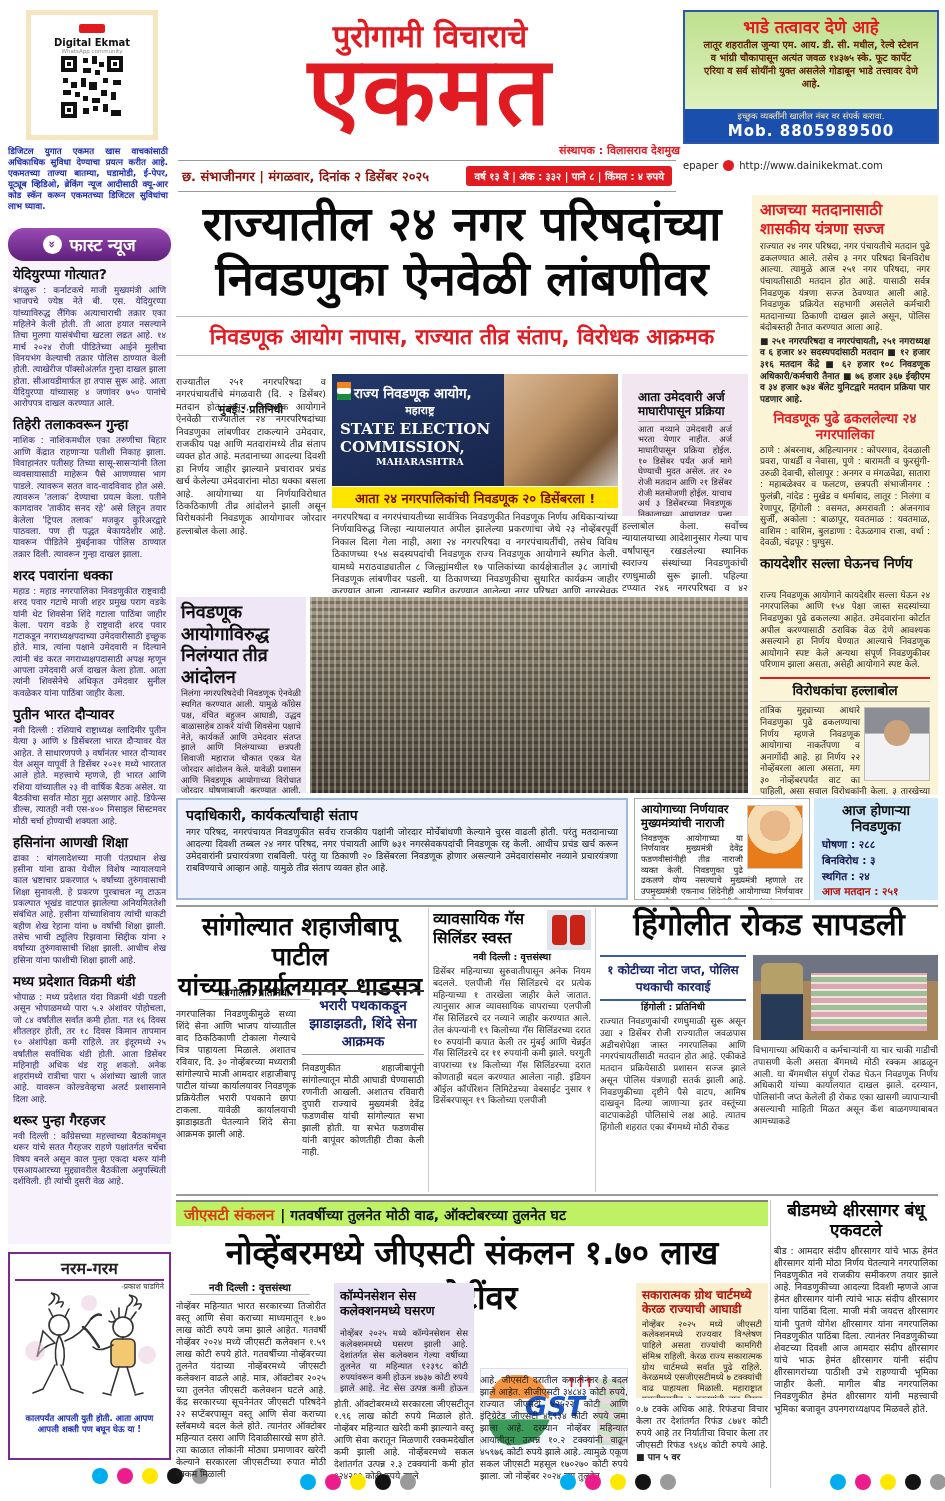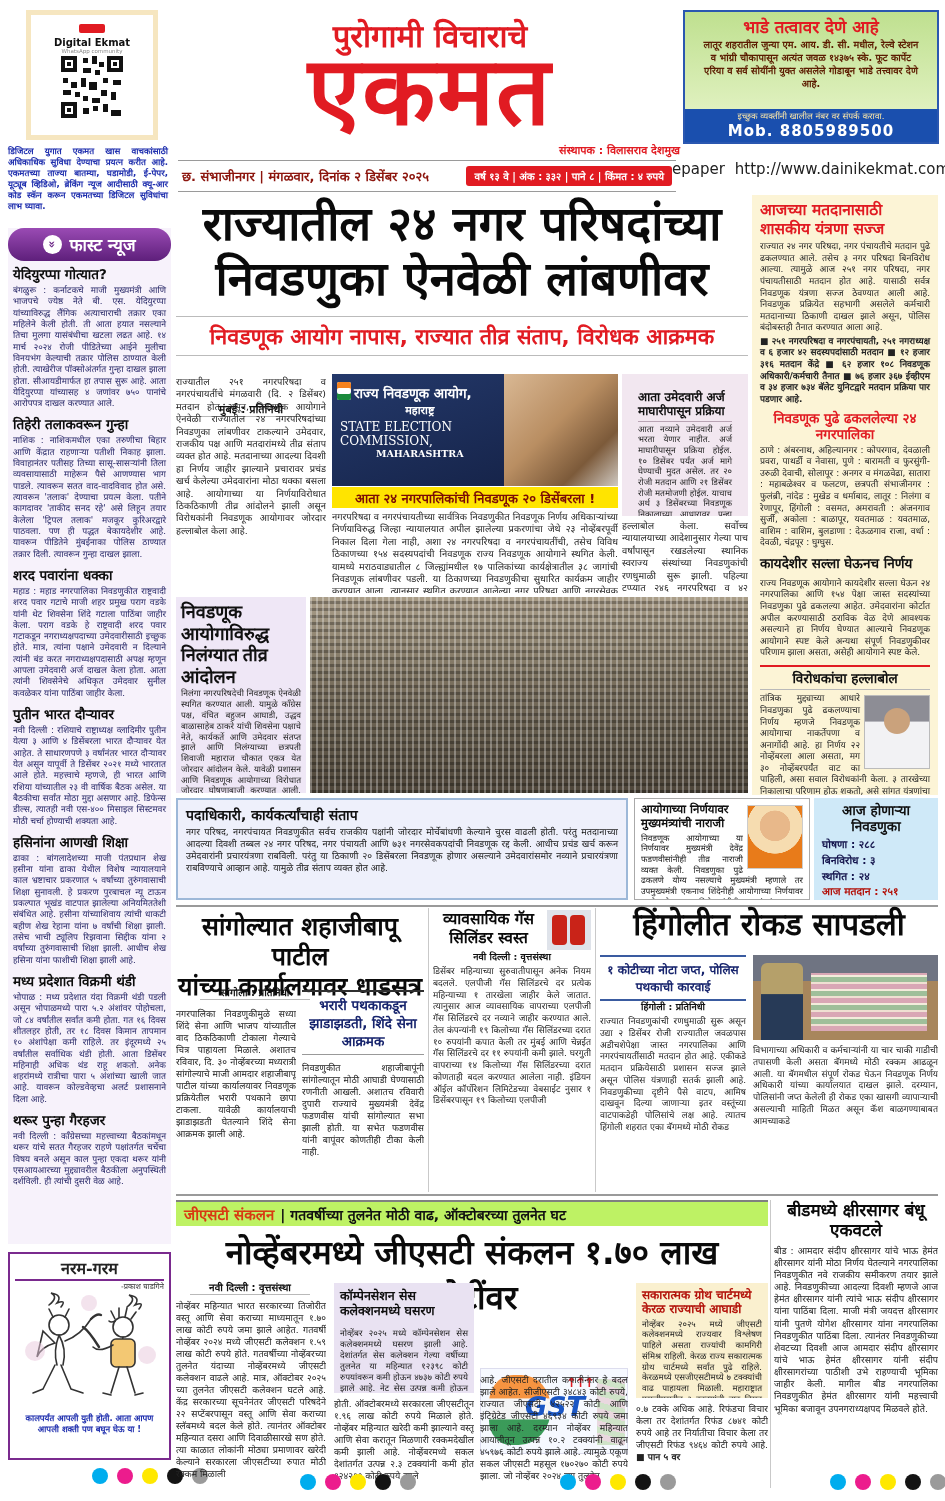--- a/index.html
+++ b/index.html
@@ -23,21 +23,21 @@
   .tagline{left:180px;top:14px;width:500px;text-align:center;font-size:31px;font-weight:bold;color:#e11b22;}
   .paper-title{left:180px;top:44px;width:500px;text-align:center;font-size:95px;line-height:1.0;
                font-weight:bold;color:#e11b22;letter-spacing:2px;}
   .founder{left:300px;top:142px;width:380px;text-align:right;font-size:11px;font-weight:bold;color:#e11b22;}
   .top-ad{left:683px;top:10px;width:256px;height:134px;border:2px solid #2a57b0;background:linear-gradient(180deg,#bfe08f,#eaf6cf);}
   .ad-title{font-size:17px;font-weight:bold;color:#e11b22;text-align:center;padding:3px 0 1px 0;}
   .ad-body{font-size:9.6px;font-weight:bold;color:#5c1c00;text-align:center;line-height:1.35;padding:0 18px;}
   .ad-foot{position:absolute;left:0;right:0;bottom:0;background:#1a4fae;color:#fff;text-align:center;padding:1px 0 2px 0;}
   .ad-contact{font-size:8.6px;color:#ffe9a8;}
   .ad-phone{font-size:15px;font-weight:bold;letter-spacing:1px;}
-  .epaper{left:683px;top:160px;width:256px;font-size:15px;color:#222;display:flex;align-items:center;justify-content:center;gap:5px;}
+  .epaper{left:683px;top:160px;width:256px;font-size:10px;color:#222;display:flex;align-items:center;justify-content:flex-start;gap:5px;}
   .edot{width:11px;height:11px;border-radius:50%;background:#e11b22;display:inline-block;}
   .dateline{left:178px;top:160px;width:498px;height:32px;border-top:1.5px solid #9a9a9a;border-bottom:1.5px solid #9a9a9a;
             display:flex;align-items:center;justify-content:space-between;padding:0 4px;}
   .date-txt{font-size:13px;font-weight:bold;color:#8c150d;}
   .issue-box{background:#e11b22;color:#fff;font-size:10px;font-weight:bold;padding:3px 8px;border-radius:3px;white-space:nowrap;}
   
   .fn-wrap{left:8px;top:228px;width:163px;height:1016px;background:#f7f2fb;}
   .fn-head{height:33px;background:linear-gradient(180deg,#9a4bb4,#5e1f7b);border-radius:16px;color:#fff;
            display:flex;align-items:center;justify-content:center;gap:7px;font-size:17px;font-weight:bold;}
   .fn-icon{width:19px;height:19px;border-radius:50%;background:#fff;color:#6c2787;font-size:12px;font-weight:bold;
@@ -54,21 +54,21 @@
   .main-h{left:176px;top:196px;width:572px;text-align:center;font-size:47px;line-height:1.17;font-weight:bold;color:#0a0a0a;}
   .main-sub{left:176px;top:316px;width:572px;text-align:center;font-size:21.5px;font-weight:bold;color:#e11b22;
             border-top:1px solid #bbb;border-bottom:1px solid #bbb;padding:4px 0 5px 0;}
   .byline{font-weight:bold;text-align:center;color:#111;}
   .bodytext{font-size:9.4px;line-height:1.32;color:#222;}
   
   .lead-photo{left:332px;top:374px;width:286px;height:112px;display:flex;}
   .sign{width:60%;background:linear-gradient(160deg,#24396b,#16244a);color:#fff;padding:10px 4px 0 8px;position:relative;}
   .sign .l1{font-size:13.5px;font-weight:bold;}
   .sign .l2{font-size:11px;font-weight:bold;text-align:center;}
-  .sign .l3{font-size:12px;font-weight:normal;margin-top:3px;font-family:"DejaVu Serif",serif;}
+  .sign .l3{font-size:15px;font-weight:bold;margin-top:3px;font-family:"DejaVu Serif",serif;}
   .sign .l4{font-size:9.5px;font-weight:bold;text-align:center;font-family:"DejaVu Serif",serif;}
   .flagchip{position:absolute;left:5px;top:8px;width:14px;height:18px;background:#fff;border-radius:2px;
             box-shadow:inset 0 6px 0 #f5821f, inset 0 -6px 0 #1a8a3c;}
   .hand{width:40%;background:linear-gradient(135deg,#d9b894 0%,#b98e62 45%,#7c5a3a 75%,#cfc9c2 100%);}
   .lead-cap{left:332px;top:487px;width:286px;height:21px;background:#ffe400;color:#7a0b06;font-size:13px;
             font-weight:bold;text-align:center;padding-top:2px;}
   .withdraw{left:622px;top:374px;width:126px;height:142px;background:#f2e7f0;padding:16px;}
   .box-title{font-weight:bold;color:#101010;}
   .crowd{left:310px;top:597px;width:438px;height:196px;
          background:linear-gradient(180deg,#a99d88 0%,#7c7260 40%,#4e463a 100%);position:absolute;}
@@ -328,21 +328,21 @@
     <div class="r" style="color:#b3130b;"><span>आज मतदान</span> : <span>२५१</span></div>
   </div>
 
   <div class="abs rail clip">
     <div class="rail-red">आजच्या मतदानासाठी शासकीय यंत्रणा सज्ज</div>
     <div class="rail-body" style="margin-top:3px;">राज्यात २४ नगर परिषदा, नगर पंचायतीचे मतदान पुढे ढकलण्यात आले. तसेच ३ नगर परिषदा बिनविरोध आल्या. त्यामुळे आज २५१ नगर परिषदा, नगर पंचायतीसाठी मतदान होत आहे. यासाठी सर्वत्र निवडणूक यंत्रणा सज्ज ठेवण्यात आली आहे. निवडणूक प्रक्रियेत सहभागी असलेले कर्मचारी मतदानाच्या ठिकाणी दाखल झाले असून, पोलिस बंदोबस्तही तैनात करण्यात आला आहे.</div>
     <div class="rail-body" style="font-weight:bold;margin-top:2px;">■ २५१ नगरपरिषदा व नगरपंचायती, २५१ नगराध्यक्ष व ६ हजार ४२ सदस्यपदांसाठी मतदान ■ १२ हजार ३१६ मतदान केंद्रे ■ ६२ हजार १०८ निवडणूक अधिकारी/कर्मचारी तैनात ■ ७६ हजार ३६७ ईव्हीएम व ३४ हजार ७३४ बॅलेट युनिटद्वारे मतदान प्रक्रिया पार पडणार आहे.</div>
     <div class="rail-red2">निवडणूक पुढे ढकललेल्या २४ नगरपालिका</div>
     <div class="rail-body" style="margin-top:2px;">ठाणे : अंबरनाथ, अहिल्यानगर : कोपरगाव, देवळाली प्रवरा, पाथर्डी व नेवासा, पुणे : बारामती व फुरसुंगी-उरुळी देवाची, सोलापूर : अनगर व मंगळवेढा, सातारा : महाबळेश्वर व फलटण, छत्रपती संभाजीनगर : फुलंब्री, नांदेड : मुखेड व धर्माबाद, लातूर : निलंगा व रेणापूर, हिंगोली : वसमत, अमरावती : अंजनगाव सुर्जी, अकोला : बाळापूर, यवतमाळ : यवतमाळ, वाशिम : वाशिम, बुलडाणा : देऊळगाव राजा, वर्धा : देवळी, चंद्रपूर : घुग्घुस.</div>
     <div class="rail-blk">कायदेशीर सल्ला घेऊनच निर्णय</div>
-    <div class="rail-body" style="margin-top:6px;">राज्य निवडणूक आयोगाने कायदेशीर सल्ला घेऊन २४ नगरपालिका आणि १५४ पेक्षा जास्त सदस्यांच्या निवडणुका पुढे ढकलल्या आहेत. उमेदवारांना कोर्टात अपील करण्यासाठी ठराविक वेळ देणे आवश्यक असल्याने हा निर्णय घेण्यात आल्याचे निवडणूक आयोगाने स्पष्ट केले अन्यथा संपूर्ण निवडणुकीवर परिणाम झाला असता, असेही आयोगाने स्पष्ट केले.</div>
+    <div class="rail-body" style="margin-top:18px;">राज्य निवडणूक आयोगाने कायदेशीर सल्ला घेऊन २४ नगरपालिका आणि १५४ पेक्षा जास्त सदस्यांच्या निवडणुका पुढे ढकलल्या आहेत. उमेदवारांना कोर्टात अपील करण्यासाठी ठराविक वेळ देणे आवश्यक असल्याने हा निर्णय घेण्यात आल्याचे निवडणूक आयोगाने स्पष्ट केले अन्यथा संपूर्ण निवडणुकीवर परिणाम झाला असता, असेही आयोगाने स्पष्ट केले.</div>
     <div class="redrule"></div>
     <div class="rail-blk hairline" style="text-align:center;margin-top:2px;padding-bottom:2px;">विरोधकांचा हल्लाबोल</div>
     <div class="rail-body" style="margin-top:3px;">
       <span class="opp-photo"></span>
       <span>तांत्रिक मुद्द्याच्या आधारे निवडणुका पुढे ढकलण्याचा निर्णय म्हणजे निवडणूक आयोगाचा नाकर्तेपणा व अनागोंदी आहे. हा निर्णय २२ नोव्हेंबरला आला असता, मग ३० नोव्हेंबरपर्यंत वाट का पाहिली, असा सवाल विरोधकांनी केला. ३ तारखेच्या निकालाचा परिणाम होऊ शकतो, असे सांगत यंत्रणांचा वापर करून निवडणुका जिंकण्याचा प्रयत्न होत असल्याचा आरोपही विरोधकांनी केला. वारंवार बदलत गेलेले निर्णय, उमेदवार यादीतील गोंधळ यावरूनही आयोगावर टीकेची झोड उठली आहे.</span>
     </div>
   </div>
 
   <div class="hline" style="left:176px;top:905px;width:762px;height:2px;"></div>
 
@@ -352,21 +352,21 @@
   </div>
   <div class="abs byline hairline" style="left:200px;top:985px;width:110px;font-size:10px;">सांगोला : प्रतिनिधी</div>
   <div class="abs bodytext just clip" style="left:176px;top:1008px;width:120px;height:182px;font-size:9.1px;">नगरपालिका निवडणुकीमुळे सध्या शिंदे सेना आणि भाजप यांच्यातील वाद ठिकठिकाणी टोकाला गेल्याचे चित्र पाहायला मिळाले. अशातच रविवार, दि. ३० नोव्हेंबरच्या मध्यरात्री सांगोल्याचे माजी आमदार शहाजीबापू पाटील यांच्या कार्यालयावर निवडणूक प्रक्रियेतील भरारी पथकाने छापा टाकला. यावेळी कार्यालयाची झाडाझडती घेतल्याने शिंदे सेना आक्रमक झाली आहे.</div>
   <div class="abs subbox" style="left:302px;top:990px;width:122px;font-size:13.5px;">भरारी पथकाकडून झाडाझडती, शिंदे सेना आक्रमक</div>
   <div class="abs bodytext just clip" style="left:302px;top:1062px;width:122px;height:128px;font-size:9.1px;">निवडणुकीत शहाजीबापूंनी सांगोल्यातून मोठी आघाडी घेण्यासाठी रणनीती आखली. अशातच रविवारी दुपारी राज्याचे मुख्यमंत्री देवेंद्र फडणवीस यांची सांगोल्यात सभा झाली होती. या सभेत फडणवीस यांनी बापूंवर कोणतीही टीका केली नाही.</div>
 
   <div class="vline" style="left:428px;top:908px;height:284px;"></div>
 
   <div class="abs clip" style="left:433px;top:910px;width:158px;height:282px;">
     <div class="gas-photo"></div>
-    <div class="sec-h2" style="font-size:15.5px;text-align:center;">व्यावसायिक गॅस सिलिंडर स्वस्त</div>
+    <div class="sec-h2" style="font-size:15.5px;text-align:left;">व्यावसायिक गॅस सिलिंडर स्वस्त</div>
     <div class="byline" style="font-size:9.5px;margin:3px 0;">नवी दिल्ली : वृत्तसंस्था</div>
     <div class="bodytext just" style="font-size:8.9px;">डिसेंबर महिन्याच्या सुरुवातीपासून अनेक नियम बदलले. एलपीजी गॅस सिलिंडरचे दर प्रत्येक महिन्याच्या १ तारखेला जाहीर केले जातात. त्यानुसार आज व्यावसायिक वापराच्या एलपीजी गॅस सिलिंडरचे दर नव्याने जाहीर करण्यात आले. तेल कंपन्यांनी १९ किलोच्या गॅस सिलिंडरच्या दरात १० रुपयांनी कपात केली तर मुंबई आणि चेन्नईत गॅस सिलिंडरचे दर ११ रुपयांनी कमी झाले. घरगुती वापराच्या १४ किलोच्या गॅस सिलिंडरच्या दरात कोणताही बदल करण्यात आलेला नाही. इंडियन ऑईल कॉर्पोरेशन लिमिटेडच्या वेबसाईट नुसार १ डिसेंबरपासून १९ किलोच्या एलपीजी</div>
   </div>
 
   <div class="vline" style="left:595px;top:908px;height:284px;"></div>
 
   <div class="abs sec-h2" style="left:600px;top:906px;width:338px;font-size:31px;">हिंगोलीत रोकड सापडली</div>
   <div class="abs subbox" style="left:600px;top:955px;width:146px;font-size:12px;border-top-color:#3a5ba0;border-bottom:2px solid #3a5ba0;">१ कोटीच्या नोटा जप्त, पोलिस पथकाची कारवाई</div>
   <div class="abs byline" style="left:600px;top:1000px;width:146px;font-size:9.5px;">हिंगोली : प्रतिनिधी</div>
   <div class="abs bodytext just clip" style="left:600px;top:1016px;width:146px;height:174px;font-size:8.9px;">राज्यात निवडणुकांची रणधुमाळी सुरू असून उद्या २ डिसेंबर रोजी राज्यातील जवळपास अडीचशेपेक्षा जास्त नगरपालिका आणि नगरपंचायतींसाठी मतदान होत आहे. एकीकडे मतदान प्रक्रियेसाठी प्रशासन सज्ज झाले असून पोलिस यंत्रणाही सतर्क झाली आहे. निवडणुकीच्या दृष्टीने पैसे वाटप, आमिष दाखवून दिल्या जाणाऱ्या इतर वस्तूंच्या वाटपाकडेही पोलिसांचे लक्ष आहे. त्यातच हिंगोली शहरात एका बॅगमध्ये मोठी रोकड</div>

